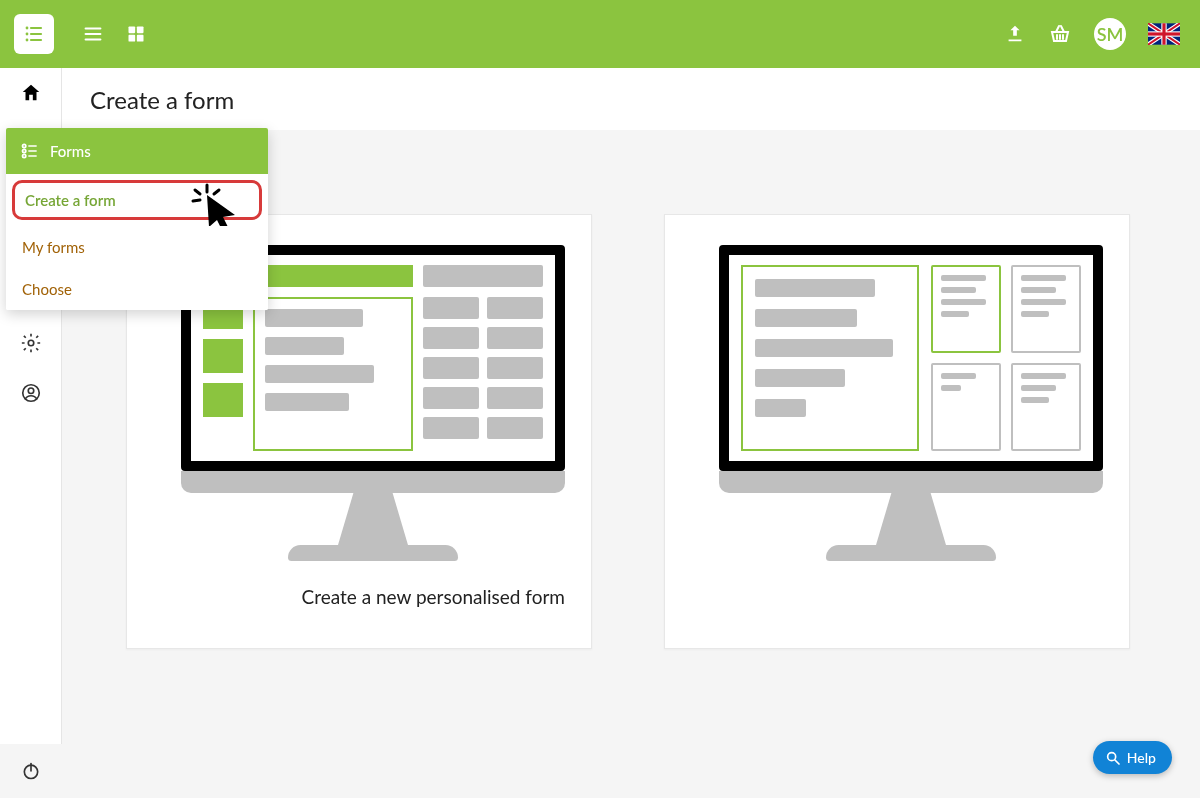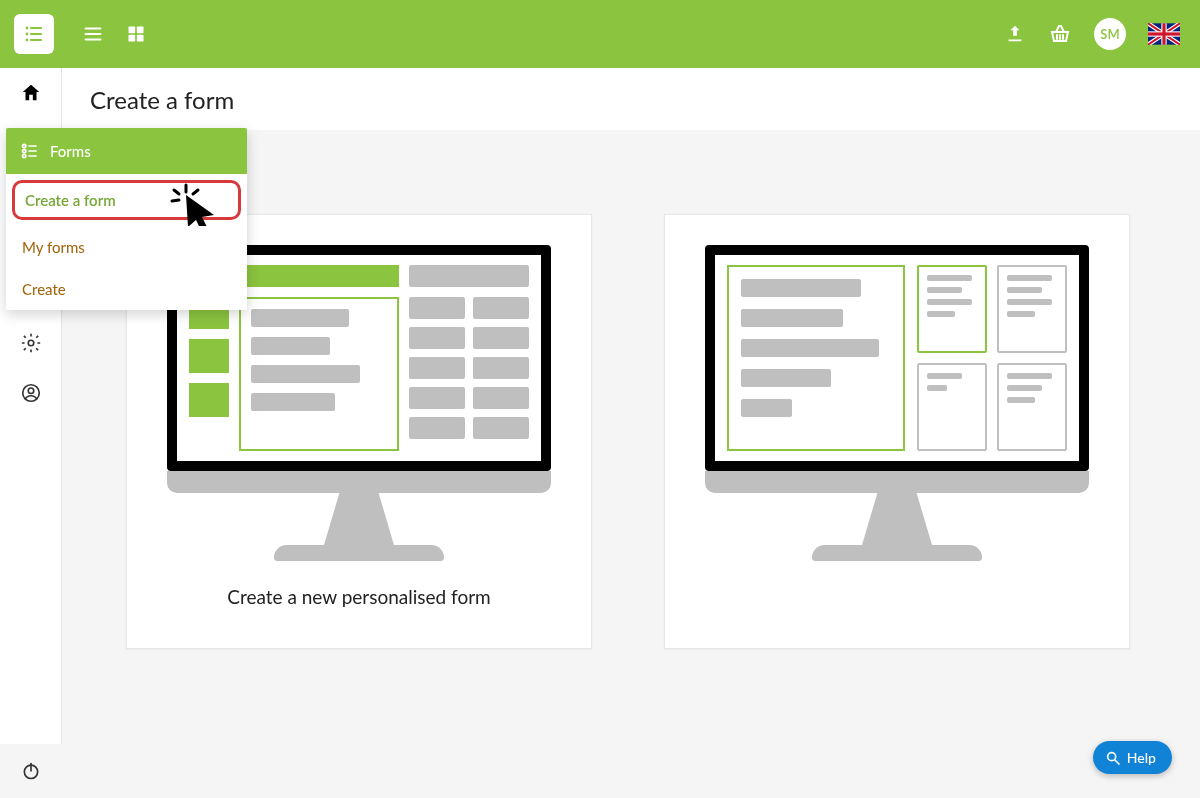--- a/index.html
+++ b/index.html
@@ -36,21 +36,21 @@
     background: #fff;
     border-radius: 6px;
     display: flex; align-items: center; justify-content: center;
   }
   .top-icons-left { display: flex; align-items: center; gap: 22px; margin-left: 14px; }
   .top-icons-right { margin-left: auto; display: flex; align-items: center; gap: 22px; }
   .avatar-circle {
     width: 32px; height: 32px; border-radius: 50%;
     background: #fff; color: #8bc43f;
     display: flex; align-items: center; justify-content: center;
-    font-size: 13px; font-weight: 600;
+    font-size: 18px; font-weight: 600;
   }
   .flag-uk { width: 32px; height: 22px; display: block; }
 
   
   .sidebar {
     position: absolute;
     left: 0; top: 68px; bottom: 0;
     width: 62px;
     background: #fff;
     border-right: 1px solid #e5e5e5;
@@ -74,21 +74,21 @@
     background: #f5f5f5;
     display: flex; align-items: center; justify-content: center;
     cursor: pointer;
   }
 
   
   .flyout {
     position: absolute;
     left: 6px;  
     top: 128px;
-    width: 241px;
+    width: 262px;
     background: #fff;
     border-radius: 2px;
     box-shadow: 0 4px 14px rgba(0,0,0,0.18);
     z-index: 40;
     overflow: hidden;
   }
   .flyout-header {
     background: #8bc43f;
     color: #fff;
     height: 46px;
@@ -148,21 +148,21 @@
     gap: 72px;
   }
   .card {
     background: #fff;
     width: 466px;
     border: 1px solid #e7e7e7;
     box-shadow: 0 1px 2px rgba(0,0,0,0.04);
     padding: 26px 26px 40px;
     display: flex;
     flex-direction: column;
-    align-items: center;
+    align-items: flex-end;
     cursor: pointer;
   }
   .card-illustration {
     width: 384px;
     margin-top: 4px;
   }
   .card-caption {
     margin-top: 24px;
     font-size: 19px;
     color: #222;
@@ -399,21 +399,21 @@
           <line x1="4" y1="20" x2="11" y2="19"></line>
         </g>
         <path fill="#000" d="M18 14 L46 34 L34 36 L40 48 L34 51 L28 39 L20 46 Z"></path>
       </svg>
     </span>
   </div>
   <div class="flyout-row">
     <span>My forms</span>
   </div>
   <div class="flyout-row">
-    <span>Create</span>
+    <span>Choose</span>
   </div>
 </div>
 
 <div class="main">
   <div class="page-title-bar">
     <span>Create a form</span>
   </div>
 
   <div class="cards-wrap">
 

